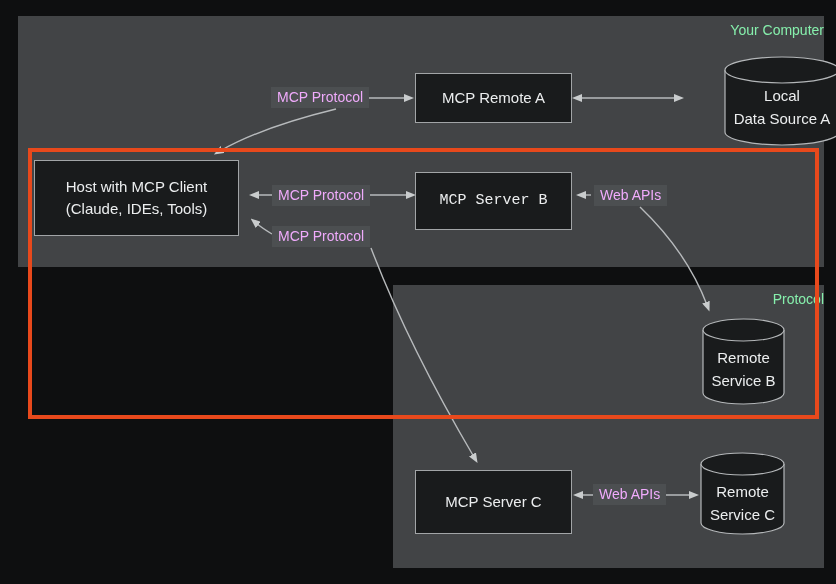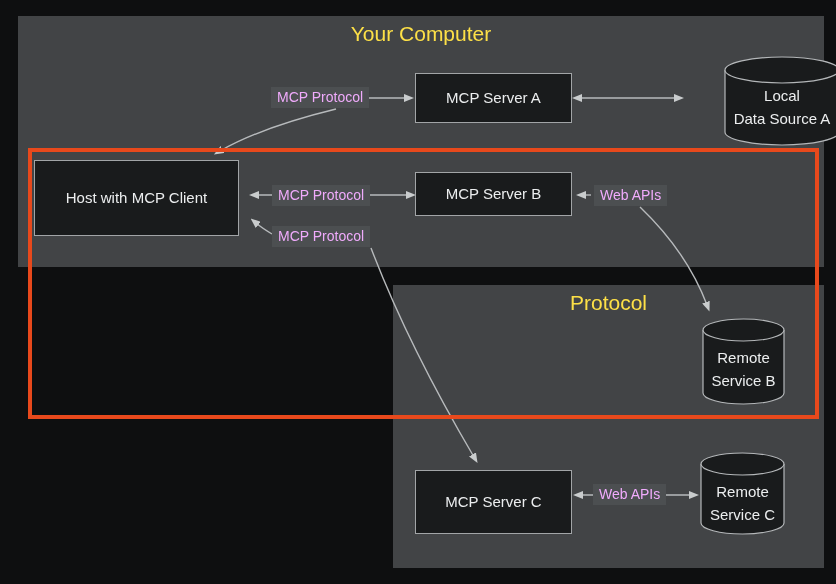--- a/index.html
+++ b/index.html
@@ -5,33 +5,33 @@
   html,body{margin:0;padding:0;background:#0e0f10;}
   #stage{
     position:relative;width:836px;height:584px;overflow:hidden;
     background:#0e0f10;
     font-family:"Liberation Sans","DejaVu Sans",sans-serif;
   }
   .container{position:absolute;background:#424446;z-index:1;}
   #your-computer{left:18px;top:16px;width:806px;height:251px;}
   #internet{left:393px;top:285px;width:431px;height:283px;}
   .container-title{
-    position:absolute;left:0;right:0;top:6px;text-align:center;
-    color:#fde047;font-size:21px;
+    position:absolute;left:0;right:0;top:6px;text-align:right;
+    color:#86efac;font-size:14px;
   }
   svg.edges{position:absolute;left:0;top:0;z-index:2;}
   .node{
     position:absolute;background:#191b1c;border:1px solid #a2a5a7;
     color:#eceeef;font-size:15px;display:flex;align-items:center;
     justify-content:center;text-align:center;line-height:22px;
     box-sizing:border-box;z-index:3;
   }
   #host{left:34px;top:160px;width:205px;height:76px;}
   #server-a{left:415px;top:73px;width:157px;height:50px;}
-  #server-b{left:415px;top:172px;width:157px;height:44px;}
+  #server-b{left:415px;top:172px;width:157px;height:58px;font-family:Liberation Mono, monospace;}
   #server-c{left:415px;top:470px;width:157px;height:64px;}
   .cylinder{position:absolute;z-index:3;}
   #local-data-a{left:724px;top:56px;width:116px;height:90px;}
   #remote-b{left:702px;top:318px;width:83px;height:87px;}
   #remote-c{left:700px;top:452px;width:85px;height:84px;}
   .cyl-label{
     position:absolute;left:0;right:0;top:28px;text-align:center;
     color:#eceeef;font-size:15px;line-height:23px;
   }
   .edge-label{
@@ -77,25 +77,26 @@
       <path d="M371 248 Q408 345 474 457" marker-end="url(#arr)"></path>
       <path d="M591 195 H583" marker-end="url(#arr)"></path>
       <path d="M640 207 Q687 252 707 305" marker-end="url(#arr)"></path>
       <path d="M580 495 H692" marker-start="url(#arr)" marker-end="url(#arr)"></path>
     </g>
   </svg>
 
   <div class="node" id="host">
     <div>
       <div>Host with MCP Client</div>
+      <div>(Claude, IDEs, Tools)</div>
     </div>
   </div>
 
   <div class="node" id="server-a">
-    <span>MCP Server A</span>
+    <span>MCP Remote A</span>
   </div>
 
   <div class="node" id="server-b">
     <span>MCP Server B</span>
   </div>
 
   <div class="node" id="server-c">
     <span>MCP Server C</span>
   </div>
 

